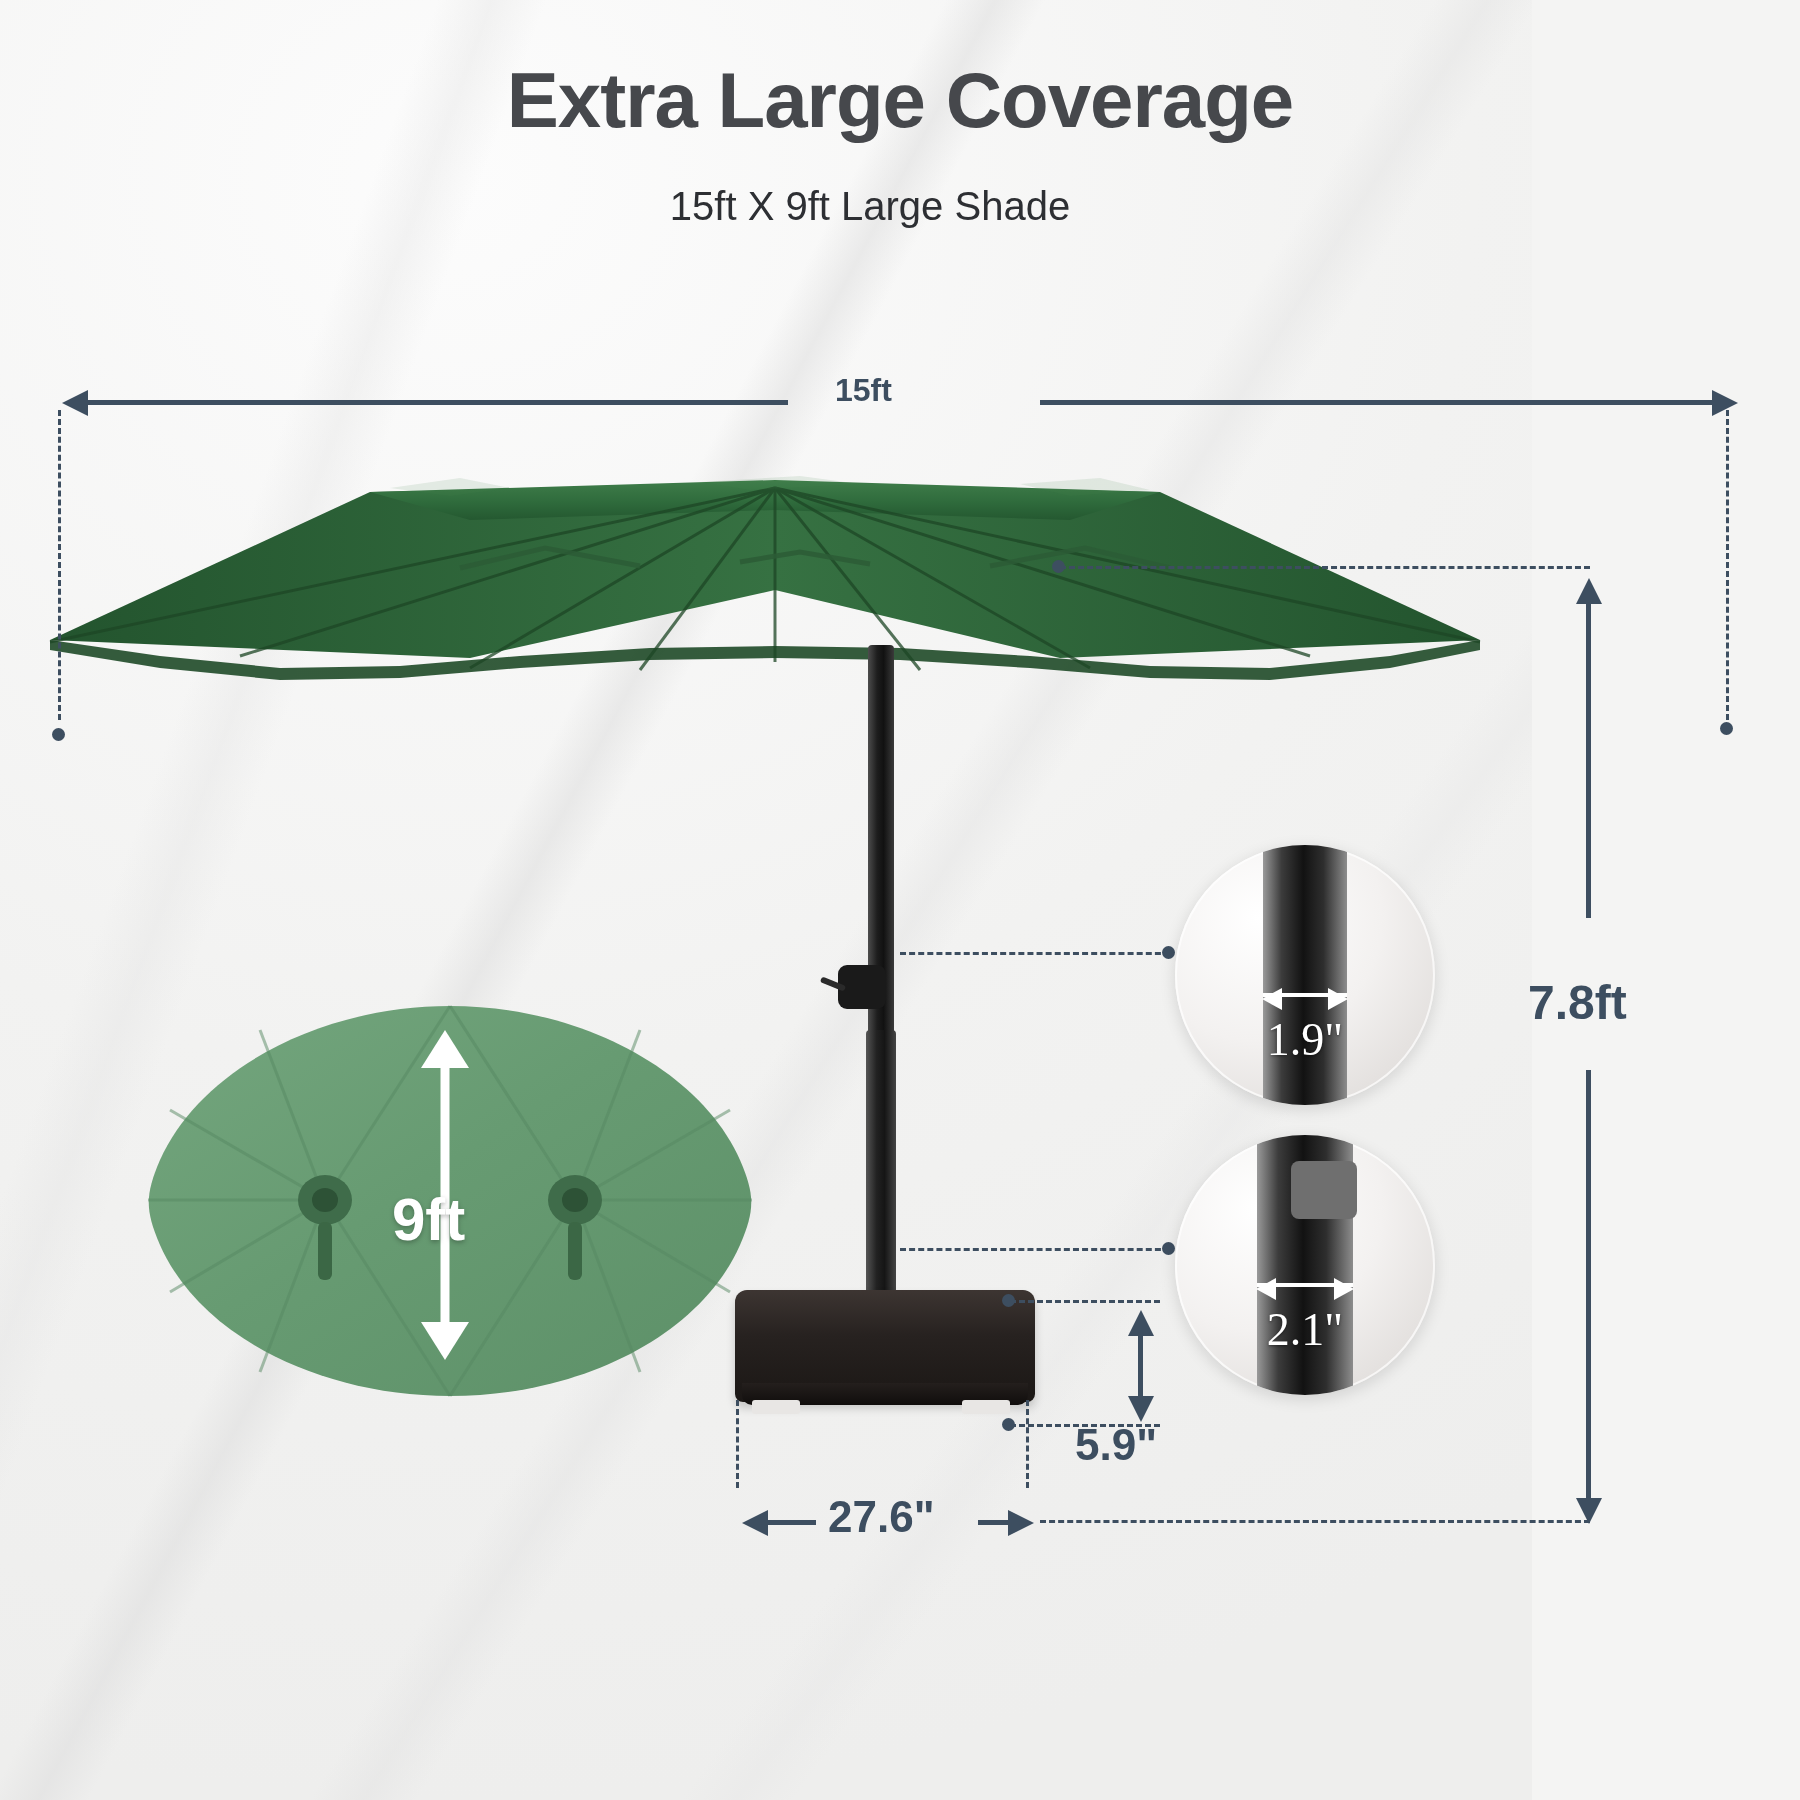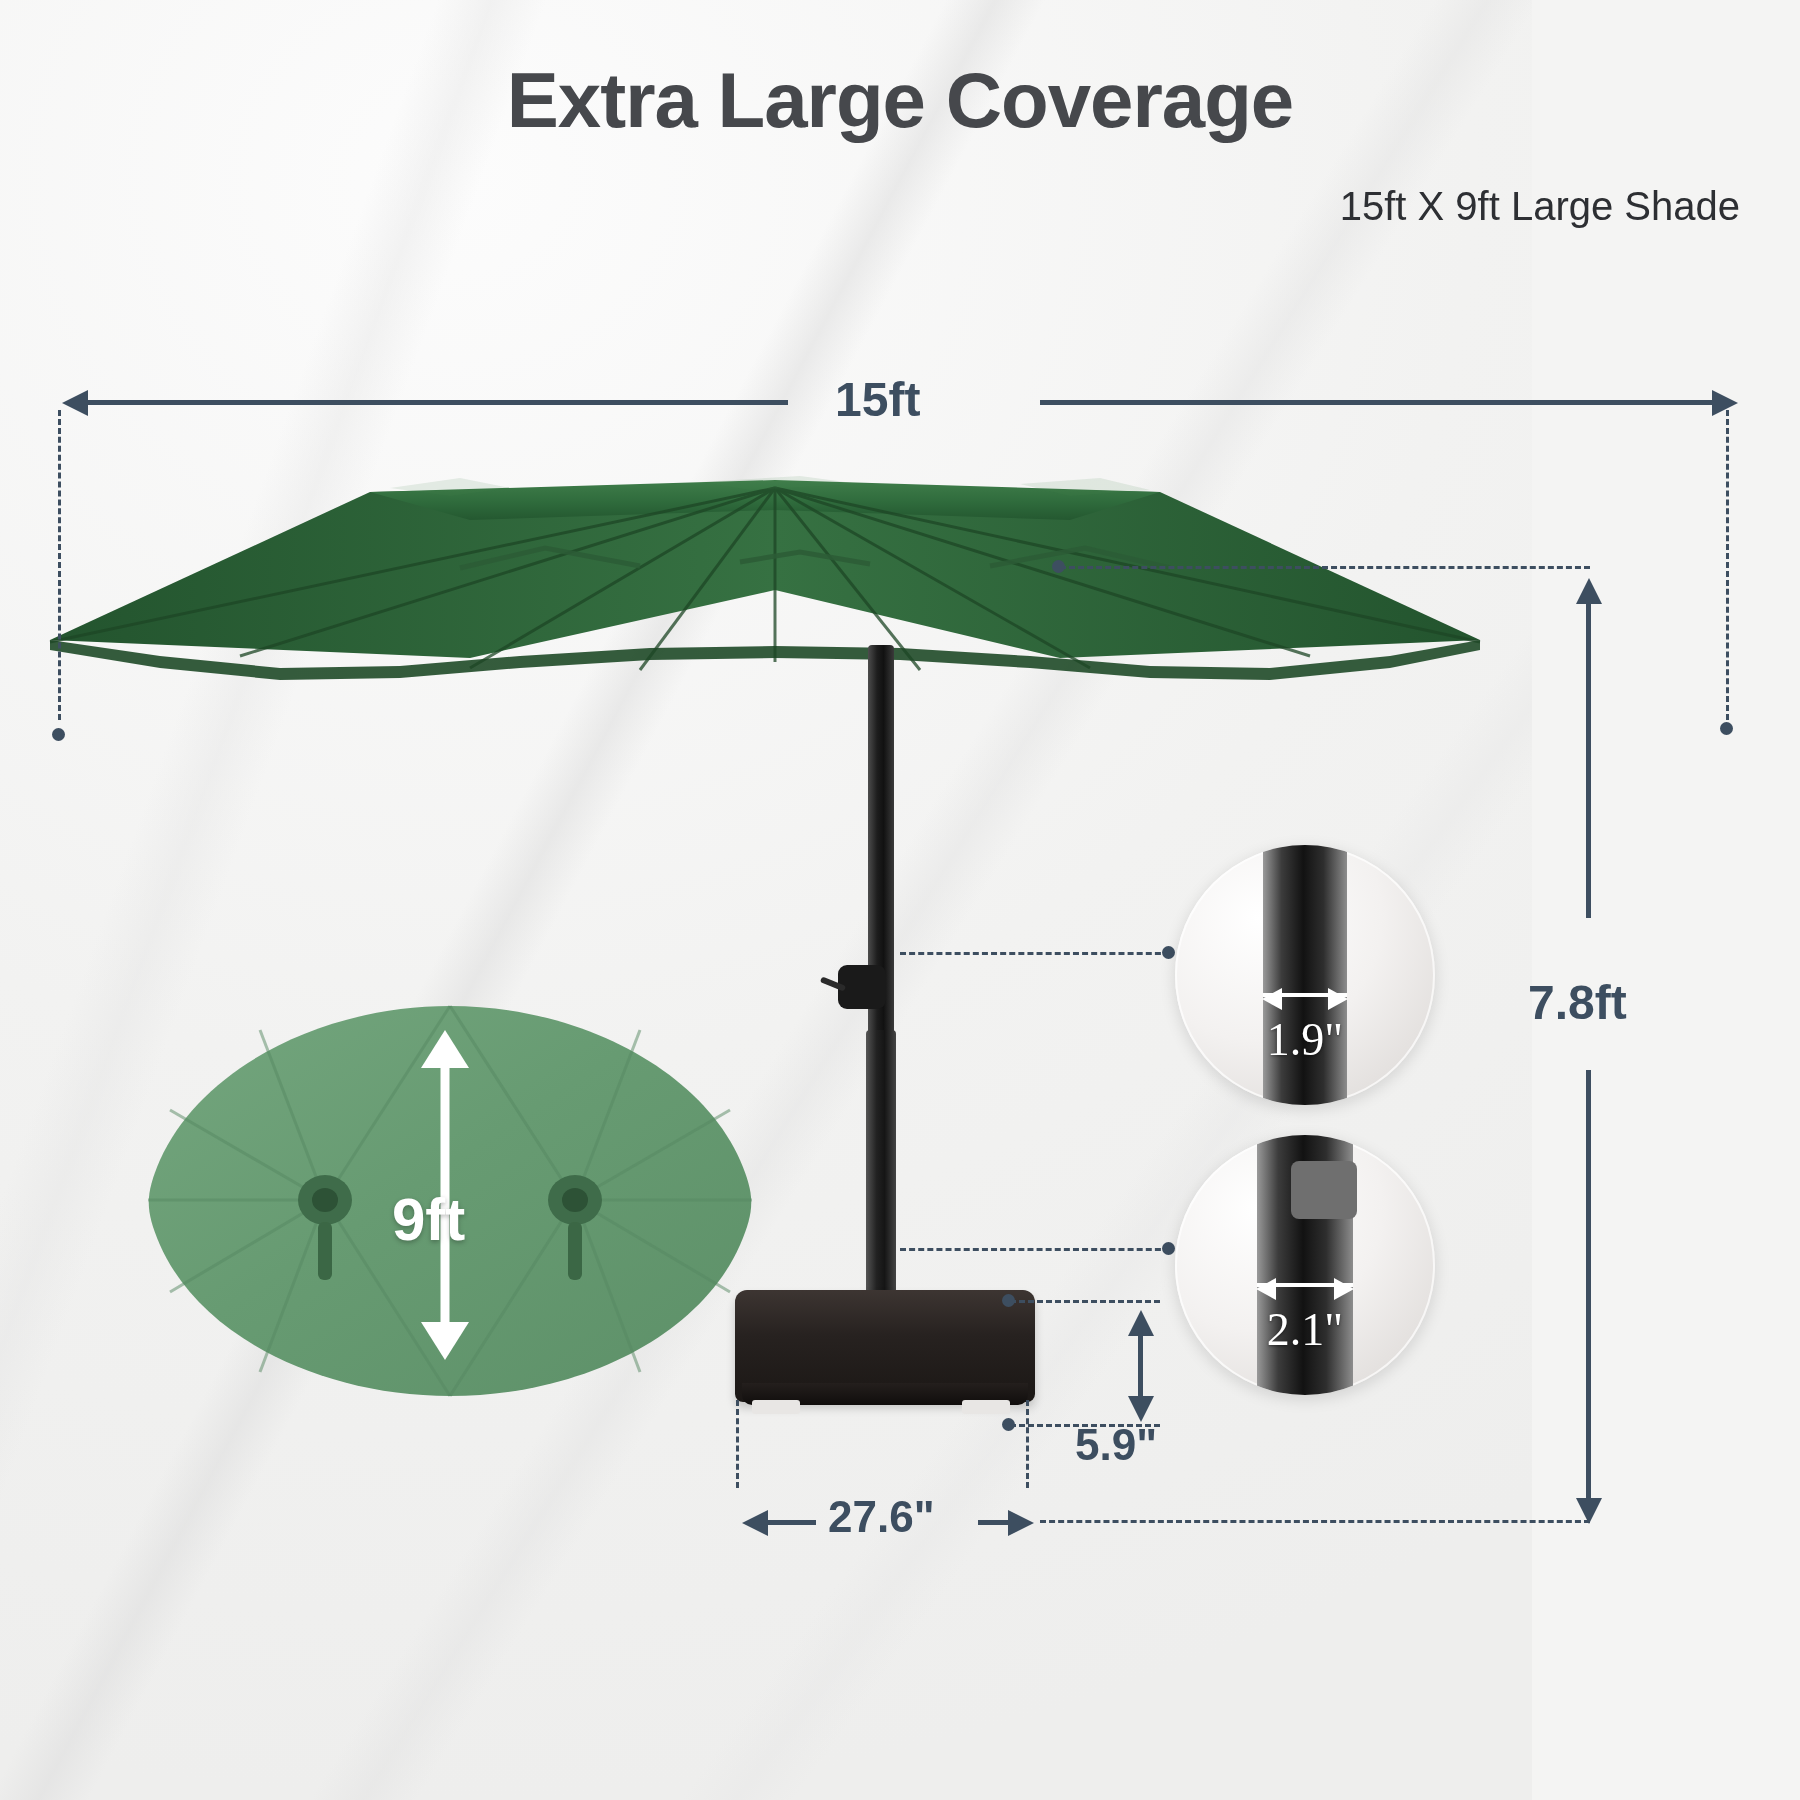--- a/index.html
+++ b/index.html
@@ -19,21 +19,21 @@
       radial-gradient(120% 90% at 30% 10%, #fcfcfc 0%, #f2f2f1 55%, #eeeeed 100%);
   }
 
   
   .title{
     position:absolute;top:55px;left:0;width:1800px;text-align:center;
     font-size:78px;font-weight:bold;color:#46484c;letter-spacing:-1px;
     white-space:nowrap;
   }
   .subtitle{
-    position:absolute;top:184px;left:0;width:1740px;text-align:right;
+    position:absolute;top:184px;left:0;width:1740px;text-align:center;
     font-size:40px;font-weight:400;color:#2d2f33;
   }
 
   
   .dimlabel{position:absolute;font-weight:bold;color:#3d4e60;white-space:nowrap;}
   .solidline{position:absolute;background:#3d4e60;}
   .dashline-h{
     position:absolute;height:0;
     border-top:3px dashed #3d4e60;
   }
@@ -213,21 +213,21 @@
 
   <svg style="position:absolute;left:415px;top:1030px;width:60px;height:330px;" viewBox="0 0 60 330">
     <line x1="30" y1="12" x2="30" y2="318" stroke="#ffffff" stroke-width="9"></line>
     <polygon points="30,0 54,38 6,38" fill="#ffffff"></polygon>
     <polygon points="30,330 54,292 6,292" fill="#ffffff"></polygon>
   </svg>
   <div class="dimlabel" style="left:392px;top:1185px;font-size:60px;color:#ffffff;text-shadow:0 2px 5px rgba(0,0,0,.28);">9ft</div>
 
   <div class="arrow arrow-l" style="left:62px;top:390px;"></div>
   <div class="solidline" style="left:88px;top:400px;width:700px;height:5px;"></div>
-  <div class="dimlabel" style="left:835px;top:372px;font-size:48px;">15ft</div>
+  <div class="dimlabel" style="left:835px;top:372px;font-size:32px;">15ft</div>
   <div class="solidline" style="left:1040px;top:400px;width:684px;height:5px;"></div>
   <div class="arrow arrow-r" style="left:1712px;top:390px;"></div>
 
   <div class="dashline-v" style="left:58px;top:410px;height:310px;"></div>
   <div class="dashline-v" style="left:1726px;top:410px;height:310px;"></div>
   <div class="dot" style="left:52px;top:728px;"></div>
   <div class="dot" style="left:1720px;top:722px;"></div>
 
   <div class="dashline-h" style="left:1060px;top:566px;width:530px;"></div>
   <div class="dot" style="left:1052px;top:560px;"></div>

